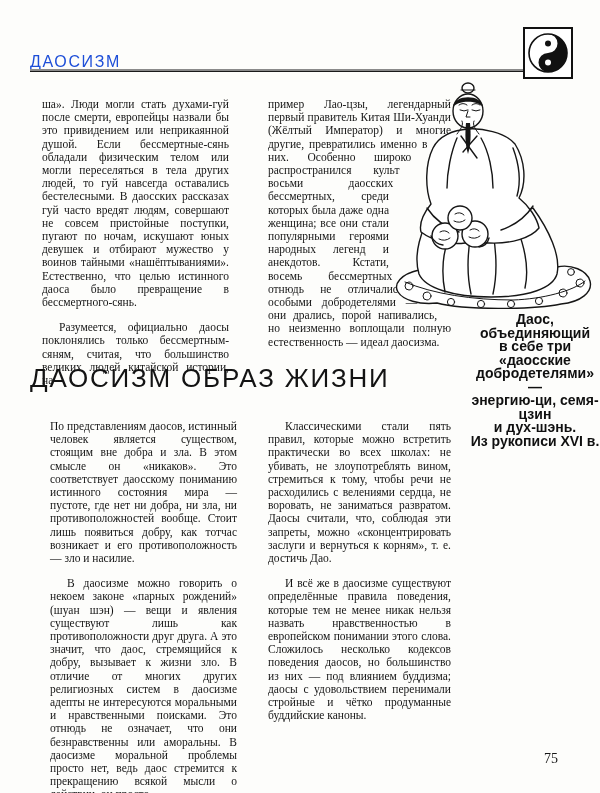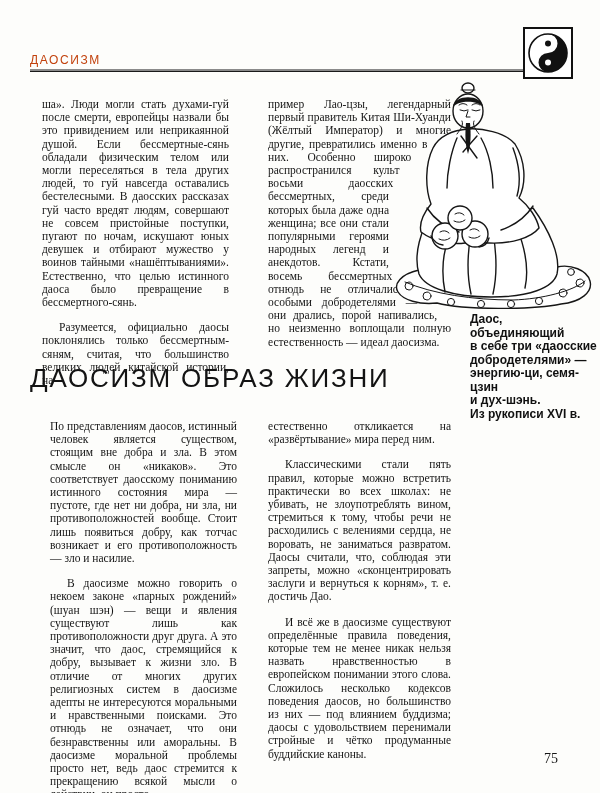--- a/index.html
+++ b/index.html
@@ -5,21 +5,21 @@
   html,body{margin:0;padding:0;background:#e8e8e8;}
   .page{
     position:relative; width:600px; height:793px; margin:0 auto;
     background:#fdfdfb; color:#161616; overflow:hidden;
     font-family:"Liberation Serif", serif;
   }
   
   .running-head{
     position:absolute; left:30px; top:53px;
     font-family:"Liberation Sans", sans-serif;
-    font-size:12px; letter-spacing:1.6px; color:#c2410c;
+    font-size:16px; letter-spacing:1.6px; color:#1d4ed8;
   }
   .head-rule{
     position:absolute; left:30px; top:69px; width:493px; height:2px;
     background:#8a8a8a; border-bottom:1.4px solid #1a1a1a;
   }
   .yinyang-box{
     position:absolute; left:523px; top:27px; width:50px; height:52px;
     border:2px solid #111; background:#fff; box-sizing:border-box;
     display:flex; align-items:center; justify-content:center;
   }
@@ -37,21 +37,21 @@
   .wrap-shape{
     float:right; width:74px; height:252px;
     shape-outside:polygon(100% 0%,100% 20%,55% 27%,22% 35%,6% 45%,0% 54%,0% 66%,12% 74%,45% 83%,88% 91%,100% 94%);
     shape-margin:4px;
   }
   
   .illustration{position:absolute; left:393px; top:78px; width:204px; height:234px;}
   .caption{
     position:absolute; left:470px; top:313px; width:130px;
     font-family:"Liberation Sans", sans-serif; font-weight:bold;
-    font-size:12px; line-height:13.5px; color:#101010;
+    font-size:14px; line-height:13.5px; color:#101010;text-align:center;
   }
   .section-heading{
     position:absolute; left:30px; top:363px;
     font-family:"Liberation Sans", sans-serif; font-weight:500;
     font-size:26px; letter-spacing:1.8px; color:#131313; white-space:nowrap;
   }
   .page-number{
     position:absolute; left:528px; top:751px; width:30px; text-align:right;
     font-size:14px; color:#161616;
   }
@@ -150,20 +150,19 @@
     </div>
 
   <div class="section-heading">ДАОСИЗМ ОБРАЗ ЖИЗНИ</div>
 
   <div class="col bot-left">
       <p>По представлениям даосов, истинный человек является существом, стоящим вне добра и зла. В этом смысле он «никаков». Это соответствует даосскому пониманию истинного состояния мира — пустоте, где нет ни добра, ни зла, ни противоположностей вообще. Стоит лишь появиться добру, как тотчас возникает и его противоположность — зло и насилие.</p>
       <p class="indent">В даосизме можно говорить о некоем законе «парных рождений» (шуан шэн) — вещи и явления существуют лишь как противоположности друг друга. А это значит, что даос, стремящийся к добру, вызывает к жизни зло. В отличие от многих других религиозных систем в даосизме адепты не интересуются моральными и нравственными поисками. Это отнюдь не означает, что они безнравственны или аморальны. В даосизме моральной проблемы просто нет, ведь даос стремится к прекращению всякой мысли о действии, он просто</p>
     </div>
 
   <div class="col bot-right">
-      <p>естественно откликается на «развёртывание» мира перед ним.</p>
       <p class="indent">Классическими стали пять правил, которые можно встретить практически во всех школах: не убивать, не злоупотреблять вином, стремиться к тому, чтобы речи не расходились с велениями сердца, не воровать, не заниматься развратом. Даосы считали, что, соблюдая эти запреты, можно «сконцентрировать заслуги и вернуться к корням», т. е. достичь Дао.</p>
       <p class="indent">И всё же в даосизме существуют определённые правила поведения, которые тем не менее никак нельзя назвать нравственностью в европейском понимании этого слова. Сложилось несколько кодексов поведения даосов, но большинство из них — под влиянием буддизма; даосы с удовольствием перенимали стройные и чётко продуманные буддийские каноны.</p>
     </div>
 
   <div class="page-number">75</div>
 
 </div>
 
 </body></html>

